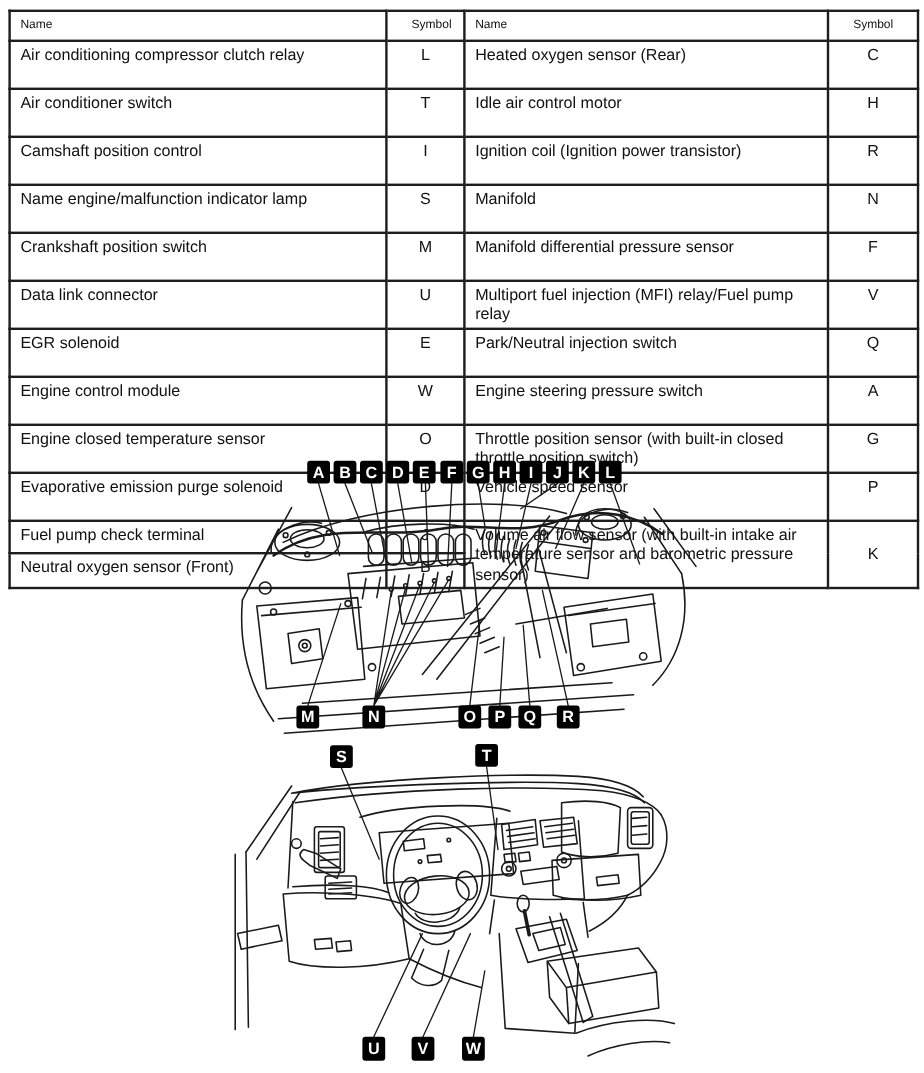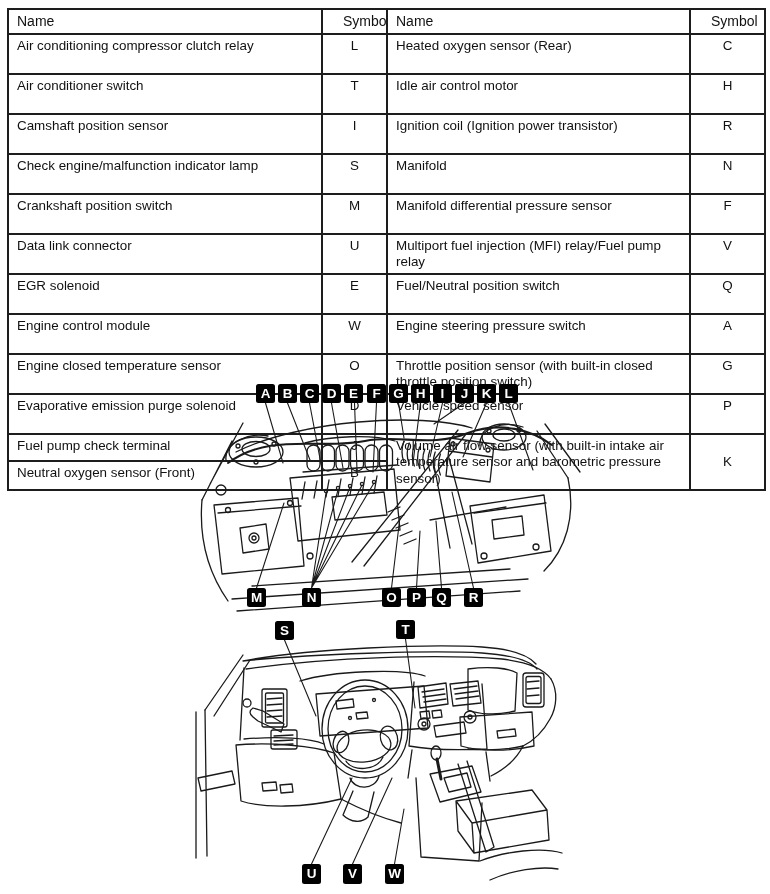--- a/index.html
+++ b/index.html
@@ -4,21 +4,21 @@
 <style>
   html,body{margin:0;padding:0;background:#ffffff;}
   .page{position:relative;width:770px;height:894px;background:#ffffff;overflow:hidden;
         font-family:"Liberation Sans",sans-serif;color:#111111;}
   
   table.comp{position:absolute;left:7px;top:8px;width:757px;border-collapse:collapse;
              table-layout:fixed;background:#ffffff;}
   table.comp th,table.comp td{border:2px solid #1d1d1d;font-weight:400;font-size:13.4px;
              line-height:16.5px;padding:3px 8px 2px 8px;vertical-align:top;text-align:left;
              overflow:hidden;}
-  table.comp th{font-size:14px;}
+  table.comp th{font-size:10px;}
   .sym{text-align:center !important;padding:3px 20px !important;}
   .sym-mid{vertical-align:middle !important;}
   tr.h23{height:23px}tr.h24{height:40px}tr.h26{height:26px}tr.h28{height:28px}
   tr.h38{height:38px}tr.h39{height:39px}
   
   svg.art{position:absolute;left:0;top:0;width:770px;height:894px;}
   .callout{position:absolute;width:19px;height:19px;background:#000000;color:#ffffff;
            display:flex;align-items:center;justify-content:center;
            font-family:"Liberation Sans",sans-serif;font-weight:bold;font-size:13.5px;
            border-radius:2.5px;line-height:1;}
@@ -49,47 +49,47 @@
       <td>Heated oxygen sensor (Rear)</td>
       <td class="sym">C</td>
     </tr>
     <tr class="h24">
       <td>Air conditioner switch</td>
       <td class="sym">T</td>
       <td>Idle air control motor</td>
       <td class="sym">H</td>
     </tr>
     <tr class="h24">
-      <td>Camshaft position sensor</td>
+      <td>Camshaft position control</td>
       <td class="sym">I</td>
       <td>Ignition coil (Ignition power transistor)</td>
       <td class="sym">R</td>
     </tr>
     <tr class="h24">
-      <td>Check engine/malfunction indicator lamp</td>
+      <td>Name engine/malfunction indicator lamp</td>
       <td class="sym">S</td>
       <td>Manifold</td>
       <td class="sym">N</td>
     </tr>
     <tr class="h24">
       <td>Crankshaft position switch</td>
       <td class="sym">M</td>
       <td>Manifold differential pressure sensor</td>
       <td class="sym">F</td>
     </tr>
     <tr class="h39">
       <td>Data link connector</td>
       <td class="sym">U</td>
       <td>Multiport fuel injection (MFI) relay/Fuel pump relay</td>
       <td class="sym">V</td>
     </tr>
     <tr class="h24">
       <td>EGR solenoid</td>
       <td class="sym">E</td>
-      <td>Fuel/Neutral position switch</td>
+      <td>Park/Neutral injection switch</td>
       <td class="sym">Q</td>
     </tr>
     <tr class="h24">
       <td>Engine control module</td>
       <td class="sym">W</td>
       <td>Engine steering pressure switch</td>
       <td class="sym">A</td>
     </tr>
     <tr class="h38">
       <td>Engine closed temperature sensor</td>

